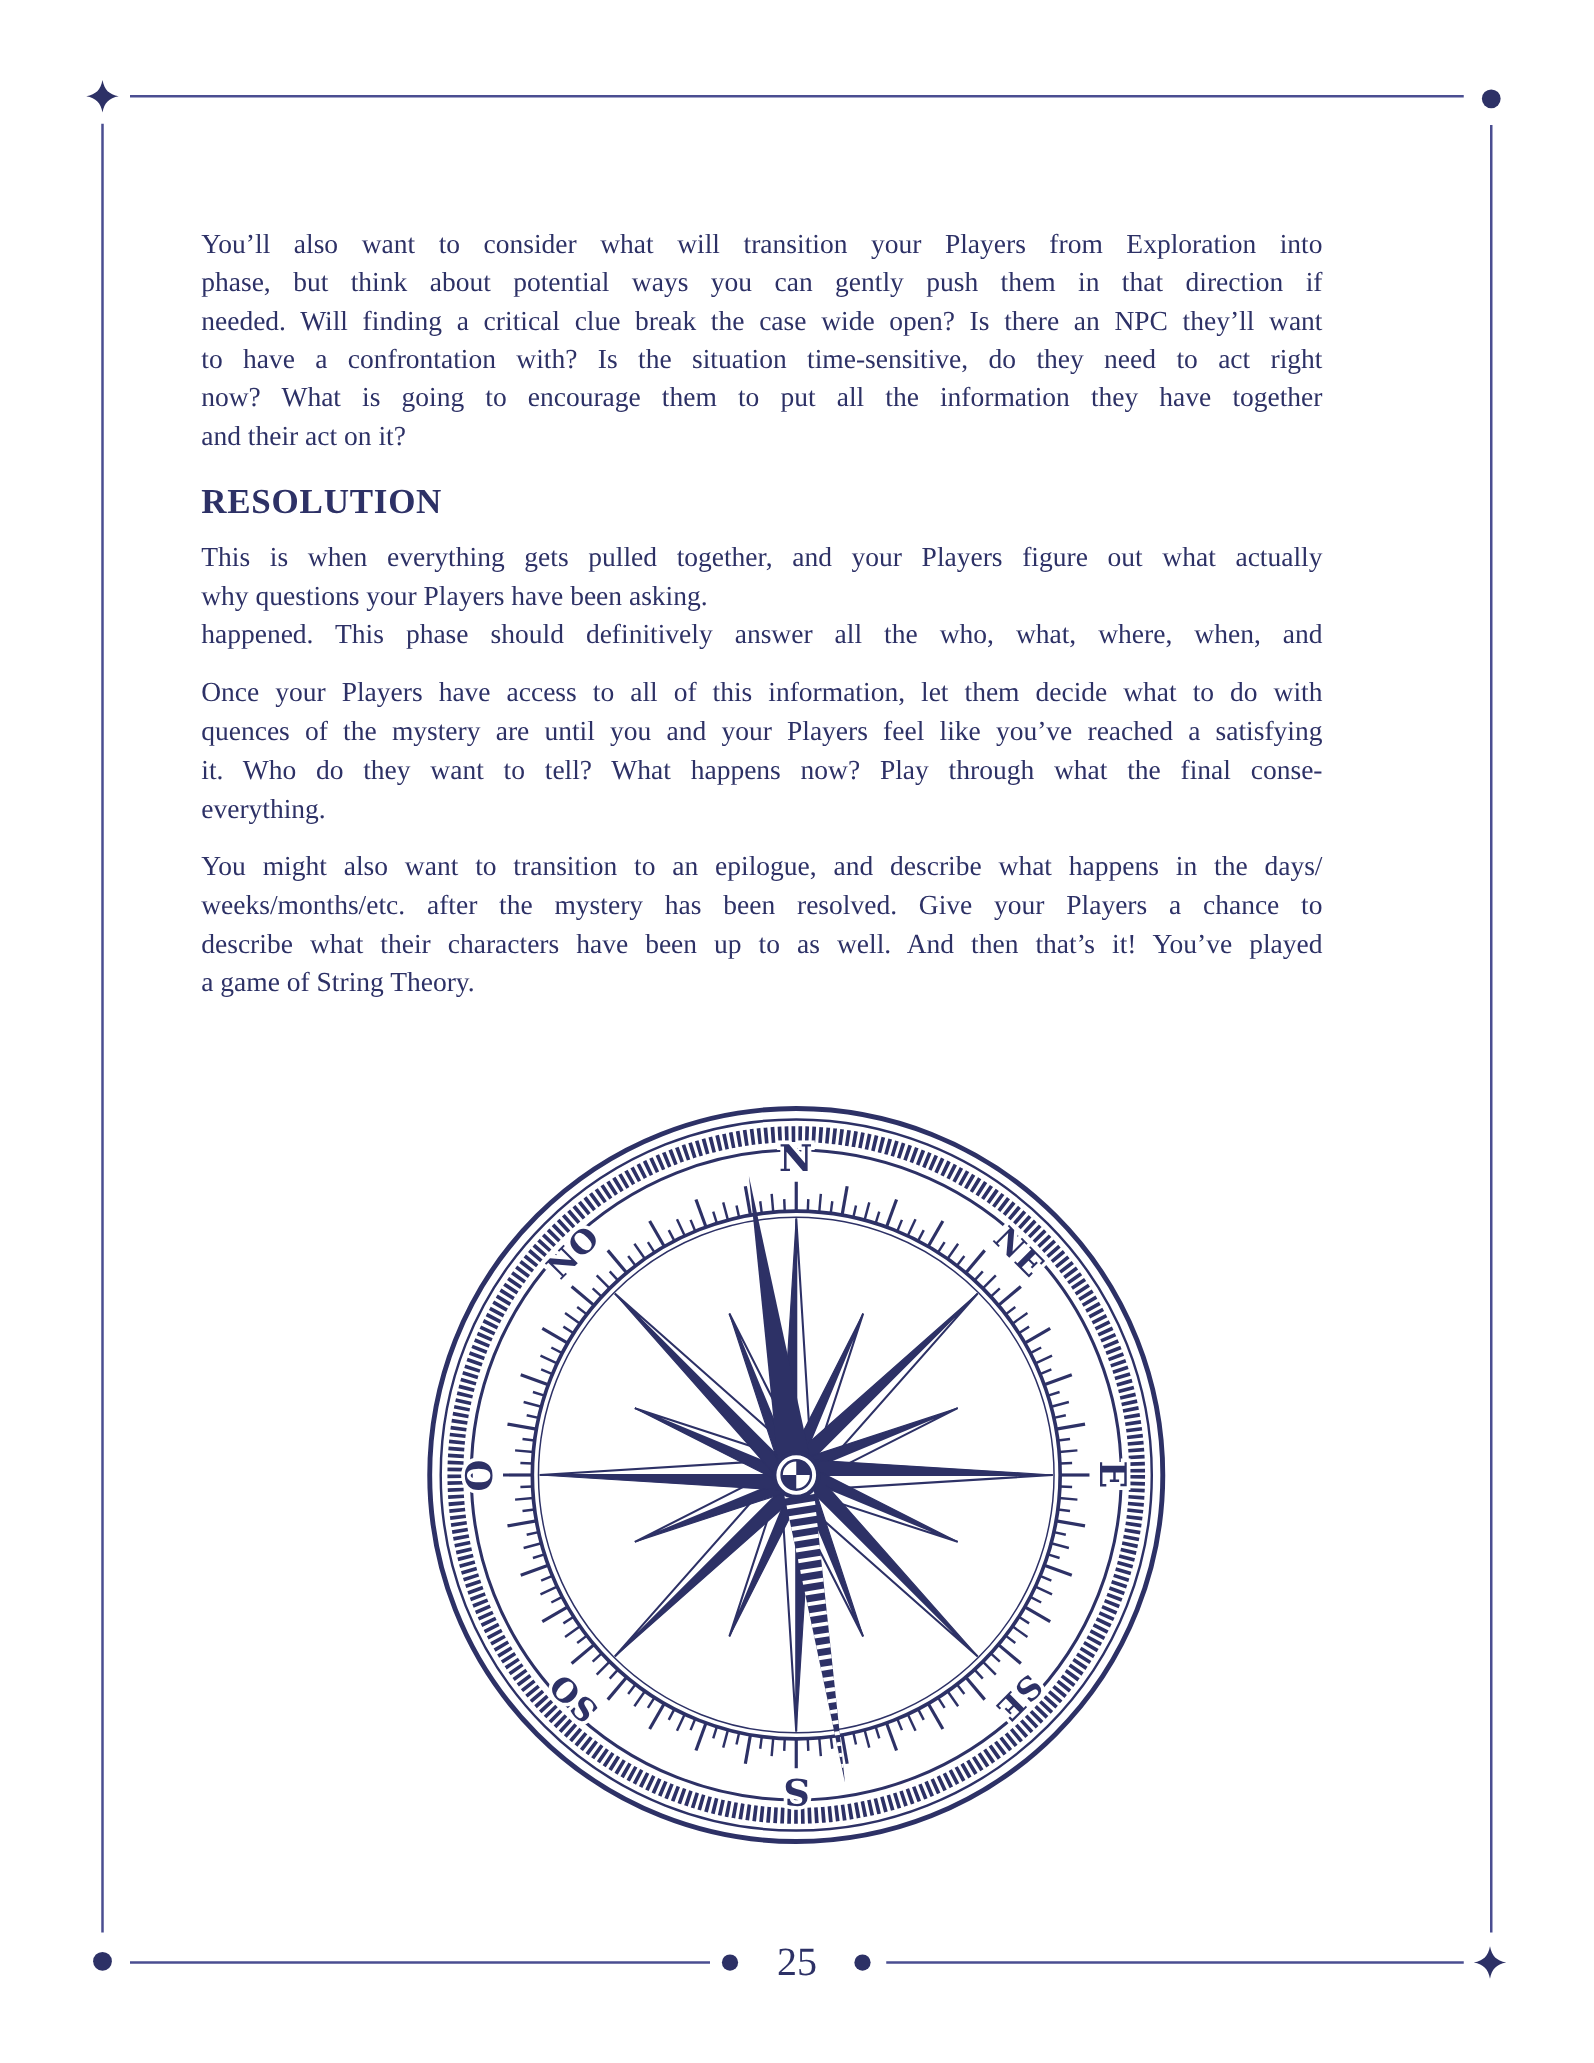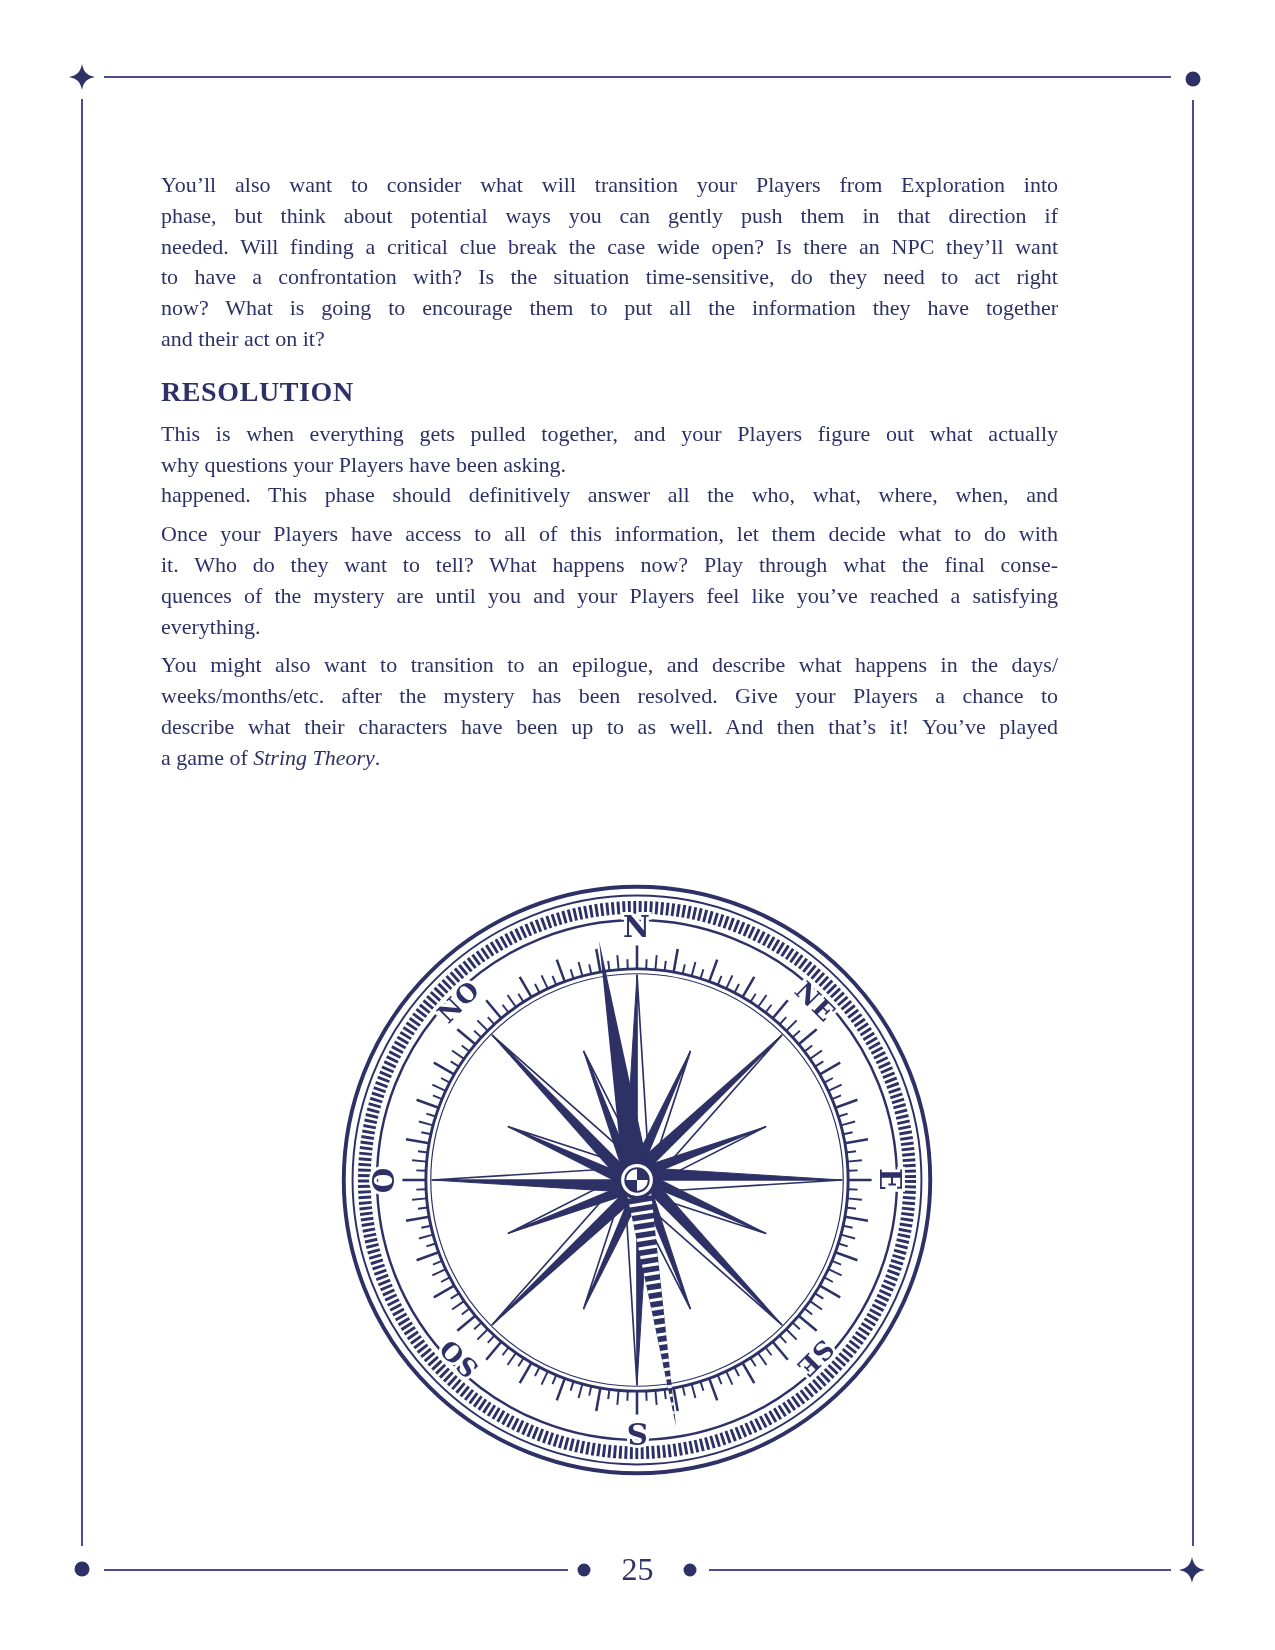--- a/index.html
+++ b/index.html
@@ -10,34 +10,34 @@
     font-family:"Liberation Serif",serif;
     overflow:hidden;
   }
   .frame{position:absolute;left:0;top:0;}
   .fline{stroke:var(--line,#4a4e91);stroke-width:2;fill:none;}
   .orn{fill:var(--ink,#2d3166);}
   .text-col{
     position:absolute;left:161px;top:164px;width:897px;
     color:var(--ink,#2d3166);
   }
-  .para{margin:6px 0 8px 0;}
+  .para{margin:16px 0 8px 0;}
   .line{
     font-size:22px;line-height:30.8px;
     text-align:justify;-moz-text-align-last:justify;text-align-last:justify;
     text-justify:inter-word;
     white-space:normal;
   }
   .line.last{text-align-last:left;-moz-text-align-last:left;}
   .heading{
     font-size:28px;font-weight:700;letter-spacing:0.6px;
     line-height:26px;margin:24px 0 14px 0;
     color:var(--ink,#2d3166);
   }
-  .it{font-style:italic;}
+  .it{}
   .compass{
     position:absolute;left:334px;top:877px;width:606px;height:606px;
   }
   .compass svg{width:100%;height:100%;display:block;}
   .compass-label{
     font-family:"DejaVu Serif",serif;
     font-weight:700;letter-spacing:1px;
     paint-order:stroke;stroke:#ffffff;stroke-width:6px;
   }
   .pagenum-row{
@@ -79,22 +79,22 @@
     <h2 class="heading">RESOLUTION</h2>
 
     <div class="para">
       <div class="line">This is when everything gets pulled together, and your Players figure out what actually</div>
       <div class="line last">why questions your Players have been asking.</div>
       <div class="line">happened. This phase should definitively answer all the who, what, where, when, and</div>
     </div>
 
     <div class="para">
       <div class="line">Once your Players have access to all of this information, let them decide what to do with</div>
+      <div class="line">quences of the mystery are until you and your Players feel like you’ve reached a satisfying</div>
       <div class="line">it. Who do they want to tell? What happens now? Play through what the final conse-</div>
-      <div class="line">quences of the mystery are until you and your Players feel like you’ve reached a satisfying</div>
       <div class="line last">everything.</div>
     </div>
 
     <div class="para">
       <div class="line">You might also want to transition to an epilogue, and describe what happens in the days/</div>
       <div class="line">weeks/months/etc. after the mystery has been resolved. Give your Players a chance to</div>
       <div class="line">describe what their characters have been up to as well. And then that’s it! You’ve played</div>
       <div class="line last">
         <span>a game of </span><span class="it">String Theory</span><span>.</span>
       </div>

